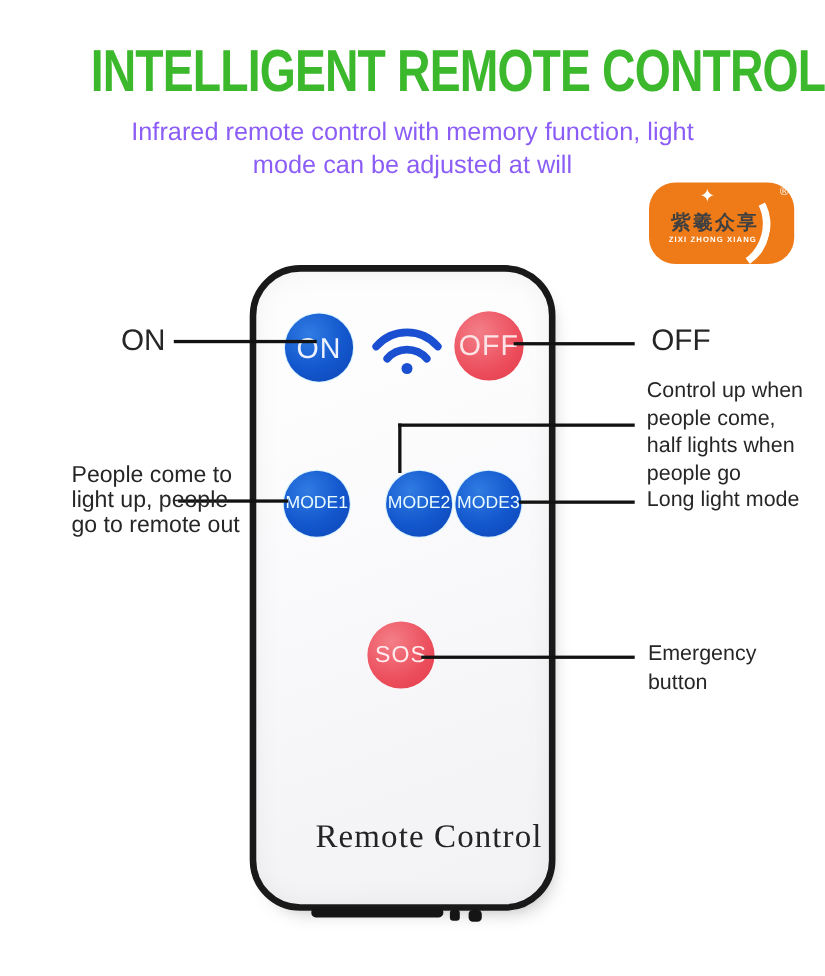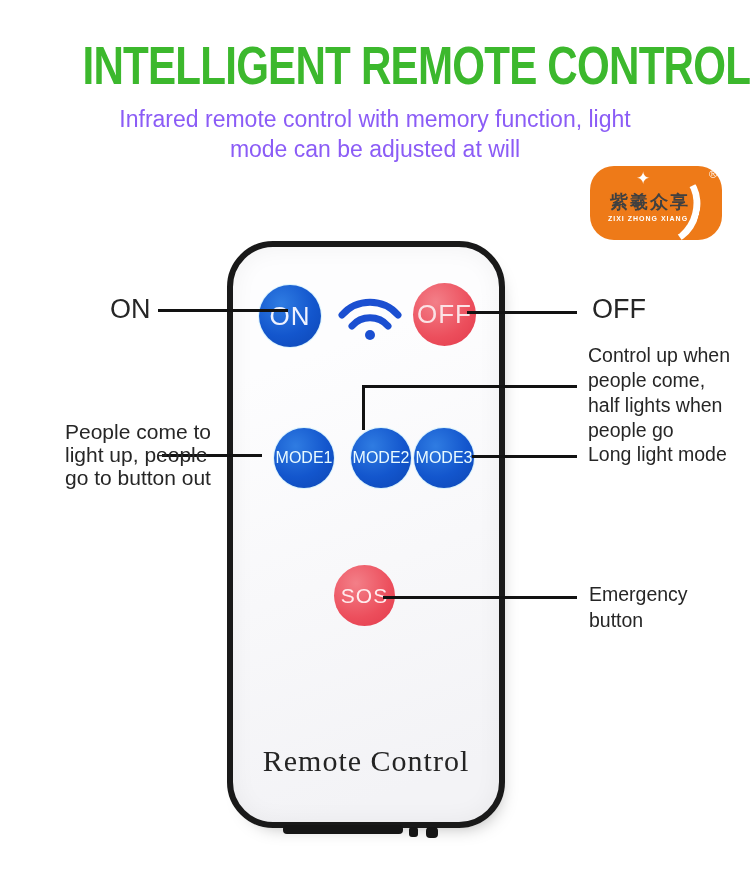--- a/index.html
+++ b/index.html
@@ -39,28 +39,28 @@
 
   
   .btn{position:absolute;border-radius:50%;display:flex;align-items:center;justify-content:center;
        z-index:2;color:#fff;}
   .btn.blue{background:radial-gradient(circle at 36% 30%,#2f7ce2 0%,#1356cd 55%,#0d46b4 100%);
             box-shadow:0 0 0 1px rgba(150,230,255,0.35);}
   .btn.red{background:radial-gradient(circle at 36% 30%,#f37f88 0%,#ec4e5c 60%,#e23a4b 100%);}
   .btn-on{left:259px;top:285px;width:62px;height:62px;font-size:26px;color:#eef2ff;letter-spacing:1px;}
   .btn-off{left:413px;top:283px;width:63px;height:63px;font-size:26px;color:#fbe3e6;letter-spacing:1px;}
   .btn-mode{width:60px;height:60px;font-size:16px;color:#e9fbff;}
-  .btn-mode1{left:258px;top:428px;margin-left:16px;}
+  .btn-mode1{left:258px;top:428px;}
   .btn-mode2{left:338px;top:428px;margin-left:13px;}
   .btn-mode3{left:414px;top:428px;}
   .btn-sos{left:334px;top:565px;width:61px;height:61px;font-size:21px;color:#ffecee;letter-spacing:1px;}
   .wifi{position:absolute;left:338px;top:296px;z-index:2;}
 
   .remote-label{position:absolute;left:227px;top:744px;width:278px;text-align:center;z-index:2;
-        font-family:"Liberation Serif",serif;font-size:30px;color:#242424;letter-spacing:1px;}
+        font-family:"Liberation Serif",serif;font-size:30px;color:#242424;letter-spacing:1px;padding-left:24px;}
 
   
   .line{position:absolute;background:#121212;z-index:3;}
   .line-on{left:158px;top:309px;width:130px;height:3px;}
   .line-off{left:467px;top:311px;width:110px;height:3px;}
   .line-mode2-h{left:362px;top:385px;width:215px;height:3px;}
   .line-mode2-v{left:362px;top:385px;width:3px;height:45px;}
   .line-mode1{left:162px;top:454px;width:100px;height:3px;}
   .line-mode3{left:472px;top:455px;width:105px;height:3px;}
   .line-sos{left:383px;top:596px;width:194px;height:3px;}
@@ -132,21 +132,21 @@
   <div class="co co-block co-mode2">
     <div>Control up when</div>
     <div>people come,</div>
     <div>half lights when</div>
     <div>people go</div>
   </div>
 
   <div class="co co-block co-mode1">
     <div>People come to</div>
     <div>light up, people</div>
-    <div>go to button out</div>
+    <div>go to remote out</div>
   </div>
 
   <div class="co co-mode3">Long light mode</div>
 
   <div class="co co-block co-sos">
     <div>Emergency</div>
     <div>button</div>
   </div>
 
 </div>

